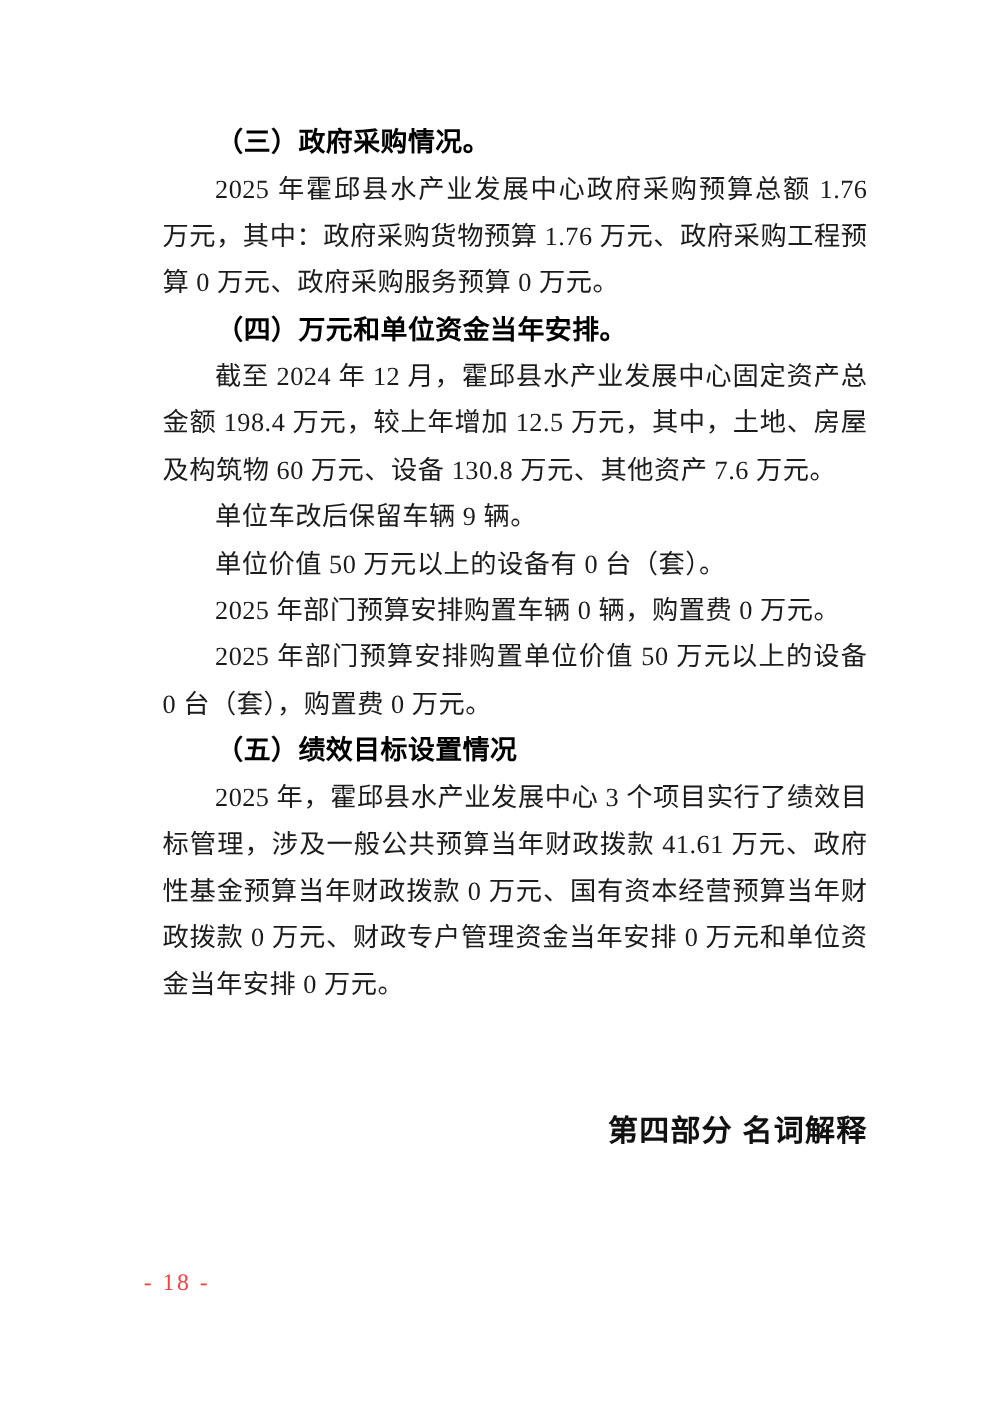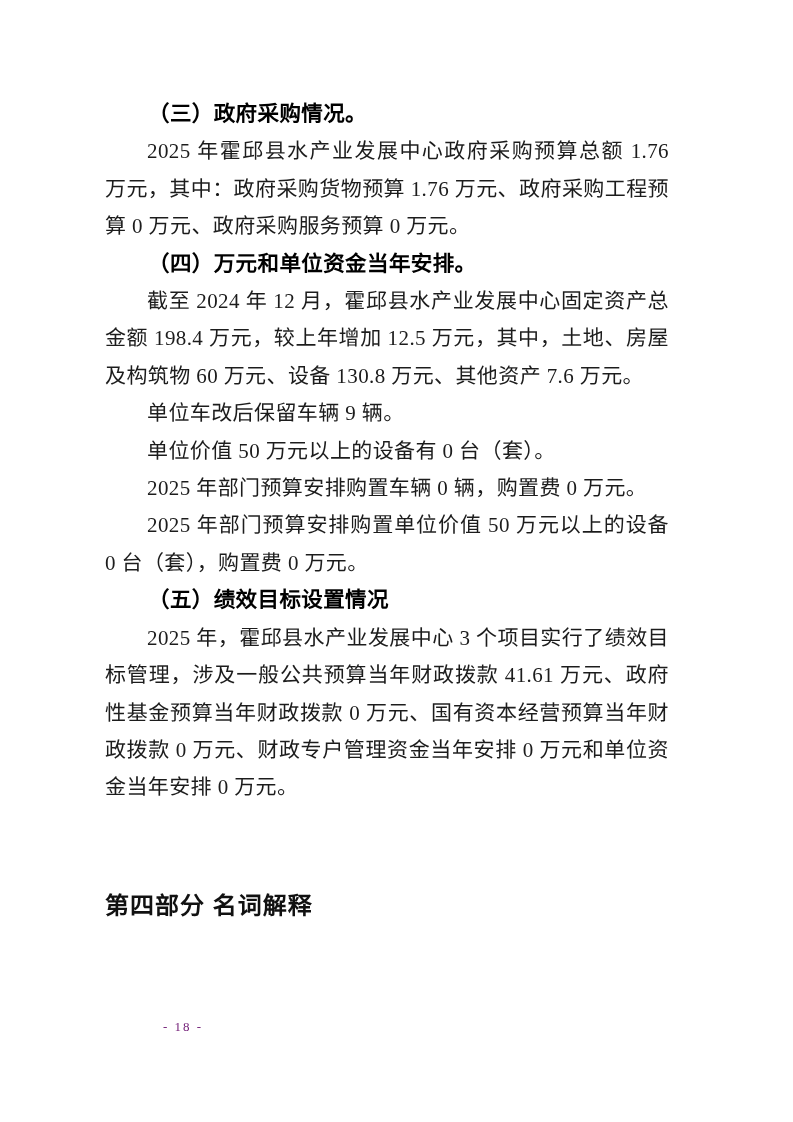--- a/index.html
+++ b/index.html
@@ -11,21 +11,21 @@
     position: relative;
     width: 793px;
     height: 1122px;
     background: #ffffff;
     overflow: hidden;
     font-family: "Liberation Serif", "DejaVu Serif", serif;
     color: #1c1c1c;
   }
   .content {
     position: absolute;
-    left: 105px;
+    left: 130px;
     top: 96px;
     width: 564px;
     font-size: 21px;
     line-height: 37.4px;
     text-align: justify;
     text-justify: inter-character;
   }
   .content p {
     margin: 0;
     padding: 0;
@@ -43,43 +43,42 @@
     letter-spacing: 0.4px;
   }
   .part4-title {
     margin: 78px 0 4px 0;
     padding: 0;
     font-family: "Liberation Sans", "DejaVu Sans", sans-serif;
     font-size: 24px;
     line-height: 42px;
     font-weight: 600;
     color: #111111;
-    text-align: left;
+    text-align: right;
     text-indent: 0;
     letter-spacing: 1px;
   }
   .def-para {
     margin: 0;
     text-indent: 2em;
   }
   .def-lead {
     font-family: "Liberation Sans", "DejaVu Sans", sans-serif;
     font-weight: 700;
     color: #111111;
     letter-spacing: 1px;
   }
   .page-footer {
     position: absolute;
     left: 115px;
     top: 1013px;
-    font-size: 13px;
+    font-size: 19px;
     line-height: 28px;
-    color: #701a75;
+    color: #ef4444;
     letter-spacing: 2px;
-    margin-left: 48px;
   }
 </style>
 </head>
 <body>
 
 <div class="page">
   <div class="content">
 
     <h3 class="sec-heading">（三）政府采购情况。</h3>
 

